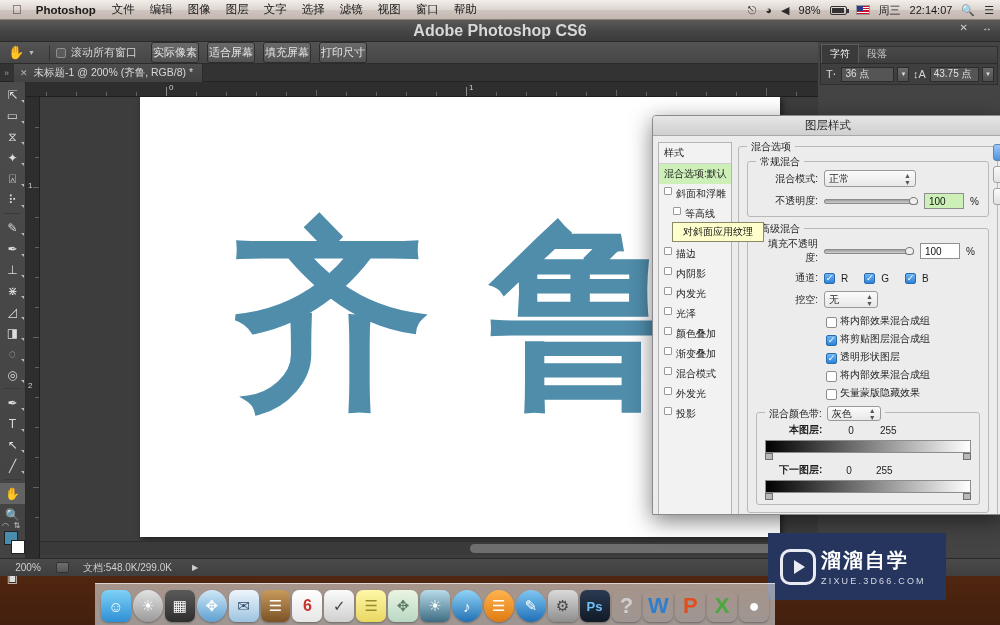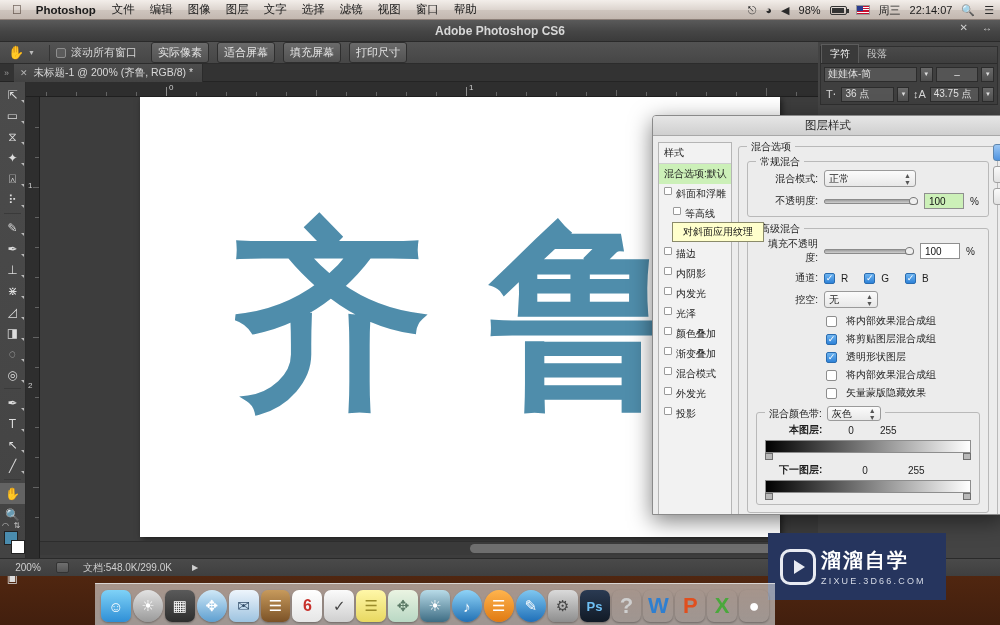--- a/index.html
+++ b/index.html
@@ -28,36 +28,36 @@
       linear-gradient(180deg,#c8102e 0 14%,#fff 14% 28%,#c8102e 28% 42%,#fff 42% 56%,#c8102e 56% 70%,#fff 70% 85%,#c8102e 85% 100%);
       position:relative; display:inline-block; border:1px solid #999; }
   .flagico:after{content:"";position:absolute;left:0;top:0;width:6px;height:5px;background:#2a3b8f;}
   .battico { display:inline-block; width:17px; height:9px; border:1px solid #333; border-radius:2px; position:relative; }
   .battico:before{content:"";position:absolute;left:1px;top:1px;bottom:1px;width:12px;background:#333;}
   .battico:after{content:"";position:absolute;right:-3px;top:2px;width:2px;height:4px;background:#333;}
 
   
   .ps-title { position:absolute; top:20px; left:0; width:1000px; height:22px;
               background:linear-gradient(180deg,#5a5a5a 0%,#454545 55%,#3b3b3b 100%);
-              border-bottom:1px solid #2a2a2a; color:#d8d8d8; font-size:12px;
+              border-bottom:1px solid #2a2a2a; color:#d8d8d8; font-size:16px;
               display:flex; align-items:center; justify-content:center; font-weight:bold; }
   .win-btns { position:absolute; right:8px; top:22px; display:flex; gap:14px;
               color:#cfcfcf; font-size:10px; }
 
   .optbar { position:absolute; top:42px; left:0; width:1000px; height:22px;
             background:linear-gradient(180deg,#535353,#464646); border-bottom:1px solid #2c2c2c;
             display:flex; align-items:center; padding-left:6px; color:#d6d6d6; }
   .optbar .tool-ic { width:20px; height:18px; display:flex; align-items:center; justify-content:center;
                      font-size:13px; color:#e2e2e2; }
   .optbar .tri { font-size:7px; color:#bbb; margin:0 8px 0 2px; }
   .optbar .cbx { width:10px; height:10px; border:1px solid #8e8e8e; background:#5b5b5b; margin-right:5px;
                  border-radius:2px; }
   .optbar .lbl { font-size:11px; margin-right:14px; }
   .optbar .btn { background:linear-gradient(180deg,#6a6a6a,#525252); border:1px solid #2e2e2e;
-                 border-radius:3px; color:#e6e6e6; font-size:11px; padding:2px 6px; margin-right:8px; }
+                 border-radius:3px; color:#e6e6e6; font-size:11px; padding:2px 1px; margin-right:8px; }
   .optbar .sep { width:1px; height:16px; background:#343434; margin:0 6px; }
 
   .tabbar { position:absolute; top:64px; left:0; width:1000px; height:18px;
             background:#333; border-bottom:1px solid #242424; display:flex; align-items:center; }
   .tabbar .arrows { color:#9a9a9a; font-size:9px; padding:0 6px 0 4px; letter-spacing:-1px;}
   .doctab { background:linear-gradient(180deg,#4d4d4d,#424242); height:18px; display:flex;
             align-items:center; padding:0 9px 0 6px; color:#d9d9d9; font-size:10.5px;
             border-right:1px solid #2b2b2b; }
   .doctab .x { font-size:9px; margin-right:6px; color:#b4b4b4; }
 
@@ -160,21 +160,21 @@
             font-size:10px; color:#1d1d1d; justify-content:space-between; }
   .select .arrs { font-size:7px; color:#555; line-height:7px; }
   .slider { position:relative; height:10px; flex:1; }
   .slider .track { position:absolute; top:3px; left:0; right:0; height:5px;
                    background:linear-gradient(180deg,#9d9d9d,#cfcfcf); border:1px solid #8b8b8b; border-radius:2px;}
   .slider .knob { position:absolute; top:1px; width:9px; height:8px; background:#efefef;
                   border:1px solid #7b7b7b; border-radius:50% 50% 40% 40%; }
   .numbox { width:40px; height:16px; background:#fff; border:1px solid #8f8f8f; font-size:10px;
             display:flex; align-items:center; padding-left:4px; color:#111; }
   .numbox.hl { background:#ccf0b8; color:#111; }
-  .cbrow { display:flex; align-items:center; gap:9px; margin-bottom:4px; font-size:10px; color:#1d1d1d;}
+  .cbrow { display:flex; align-items:flex-end; gap:3px; margin-bottom:4px; font-size:10px; color:#1d1d1d;}
   .cb { width:11px; height:11px; border:1px solid #8d8d8d; background:#fff; border-radius:2px;
         flex:0 0 auto; }
   .cb.on { background:linear-gradient(180deg,#6fb5f0,#2e82d8); border-color:#2a6cb0;
            color:#fff; font-size:9px; display:flex; align-items:center; justify-content:center;
            line-height:1; }
   .ramp { height:13px; border:1px solid #8d8d8d; background:linear-gradient(90deg,#000,#fff); }
   .rampwrap { position:relative; margin-top:3px; margin-bottom:10px; }
   .rslider { position:absolute; width:8px; height:7px; background:#b9b9b9; border:1px solid #6f6f6f;
              bottom:-7px; }
   .bandrow { display:flex; font-size:10px; color:#1d1d1d; align-items:center; }
@@ -364,26 +364,20 @@
     <span class="ar">▶</span>
   </div>
 
   <div class="rightdock">
     <div class="panel" style="margin:4px 2px 0 2px;">
       <div class="panel-tabs">
         <span class="ptab sel">字符</span>
         <span class="ptab">段落</span>
       </div>
       <div class="panelrow">
-        <span class="field" style="width:96px">娃娃体-简</span>
-        <span class="dd">▼</span>
-        <span class="field" style="width:44px;justify-content:center">–</span>
-        <span class="dd">▼</span>
-      </div>
-      <div class="panelrow">
         <span class="ficon">T⋅</span>
         <span class="field" style="width:58px">36 点</span>
         <span class="dd">▼</span>
         <span class="ficon">↕A</span>
         <span class="field" style="width:54px">43.75 点</span>
         <span class="dd">▼</span>
       </div>
     </div>
   </div>
 
@@ -534,21 +528,21 @@
                 <span style="font-weight:bold">本图层:</span>
                 <span>0</span>
                 <span>255</span>
               </div>
               <div class="rampwrap">
                 <div class="ramp"></div>
                 <span class="rslider" style="left:0"></span>
                 <span class="rslider" style="right:0"></span>
               </div>
 
-              <div class="bandrow" style="padding-left:14px;gap:40px;margin-bottom:2px">
+              <div class="bandrow" style="padding-left:14px;gap:24px;margin-bottom:2px">
                 <span style="font-weight:bold">下一图层:</span>
                 <span>0</span>
                 <span>255</span>
               </div>
               <div class="rampwrap" style="margin-bottom:4px">
                 <div class="ramp"></div>
                 <span class="rslider" style="left:0"></span>
                 <span class="rslider" style="right:0"></span>
               </div>
             </div>

